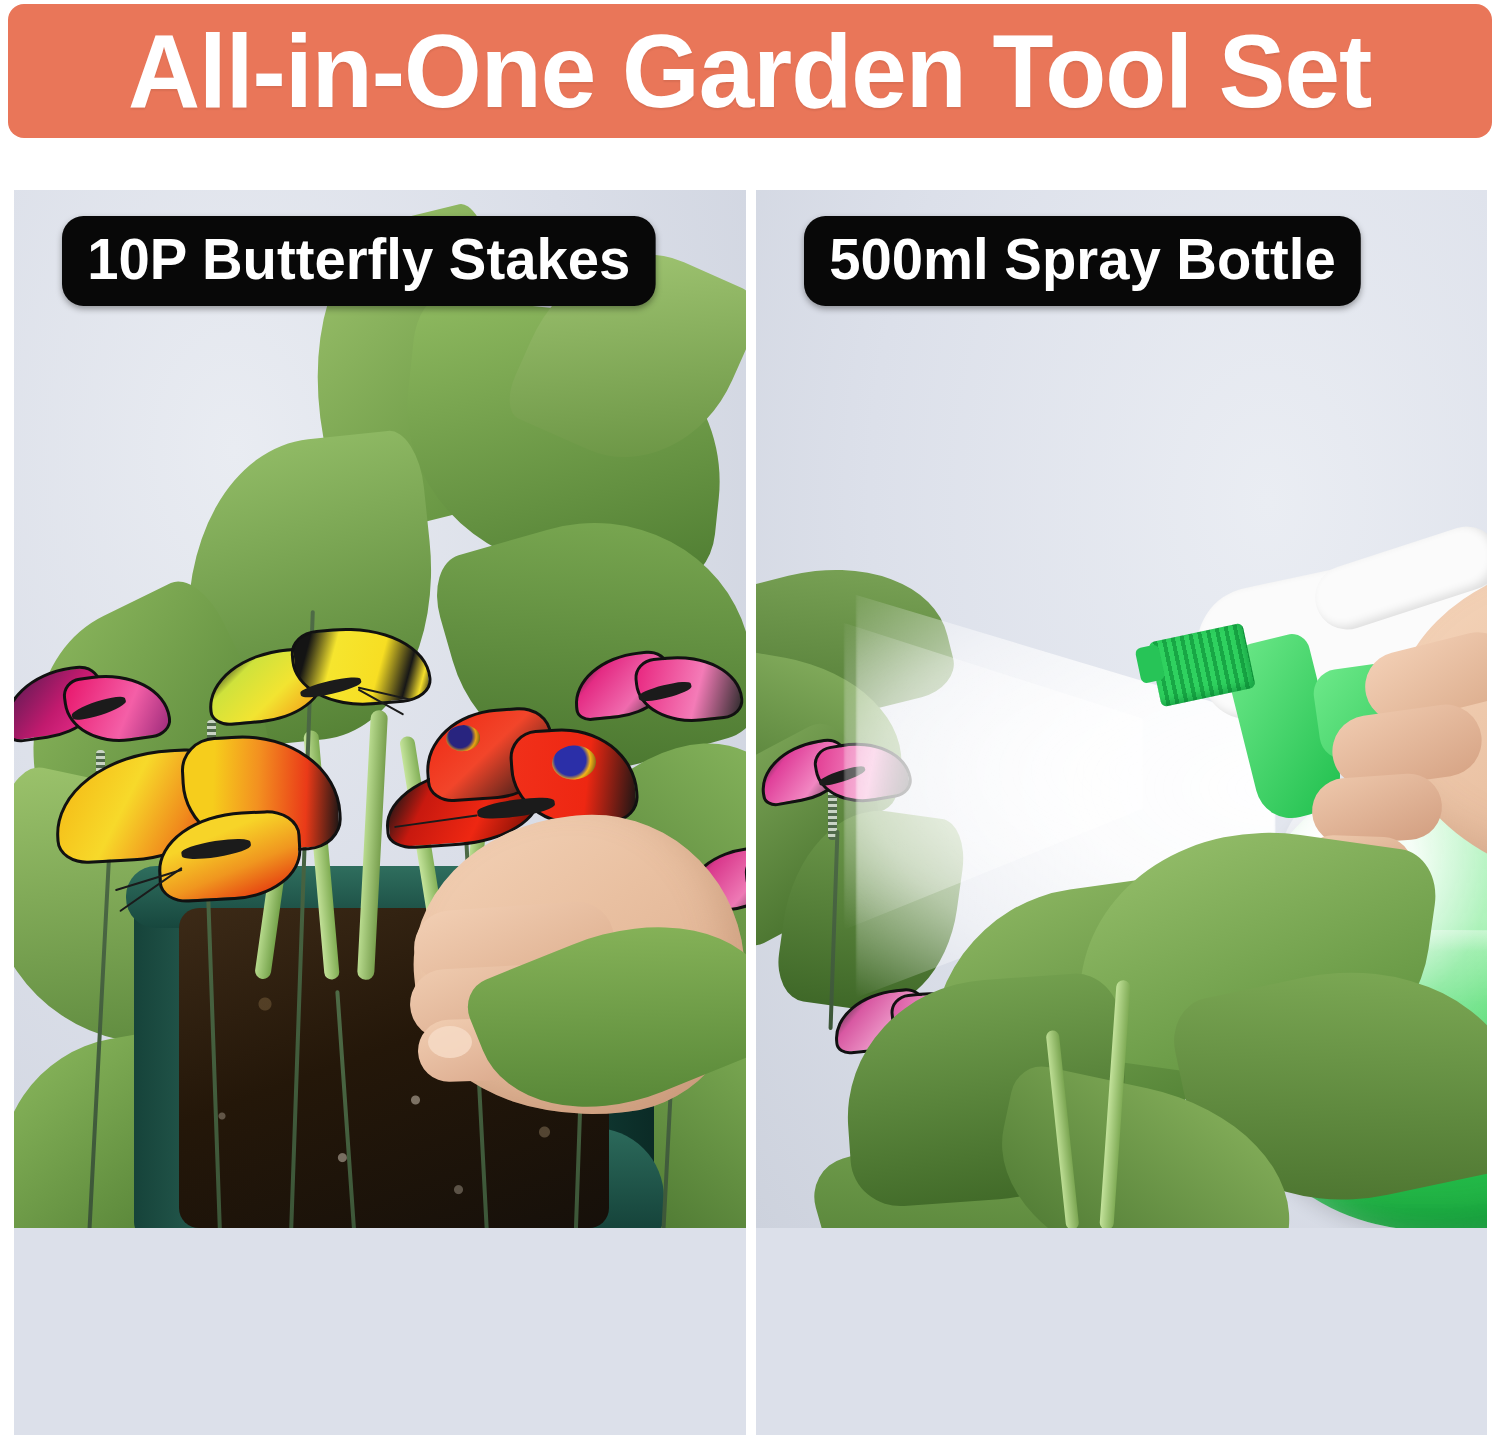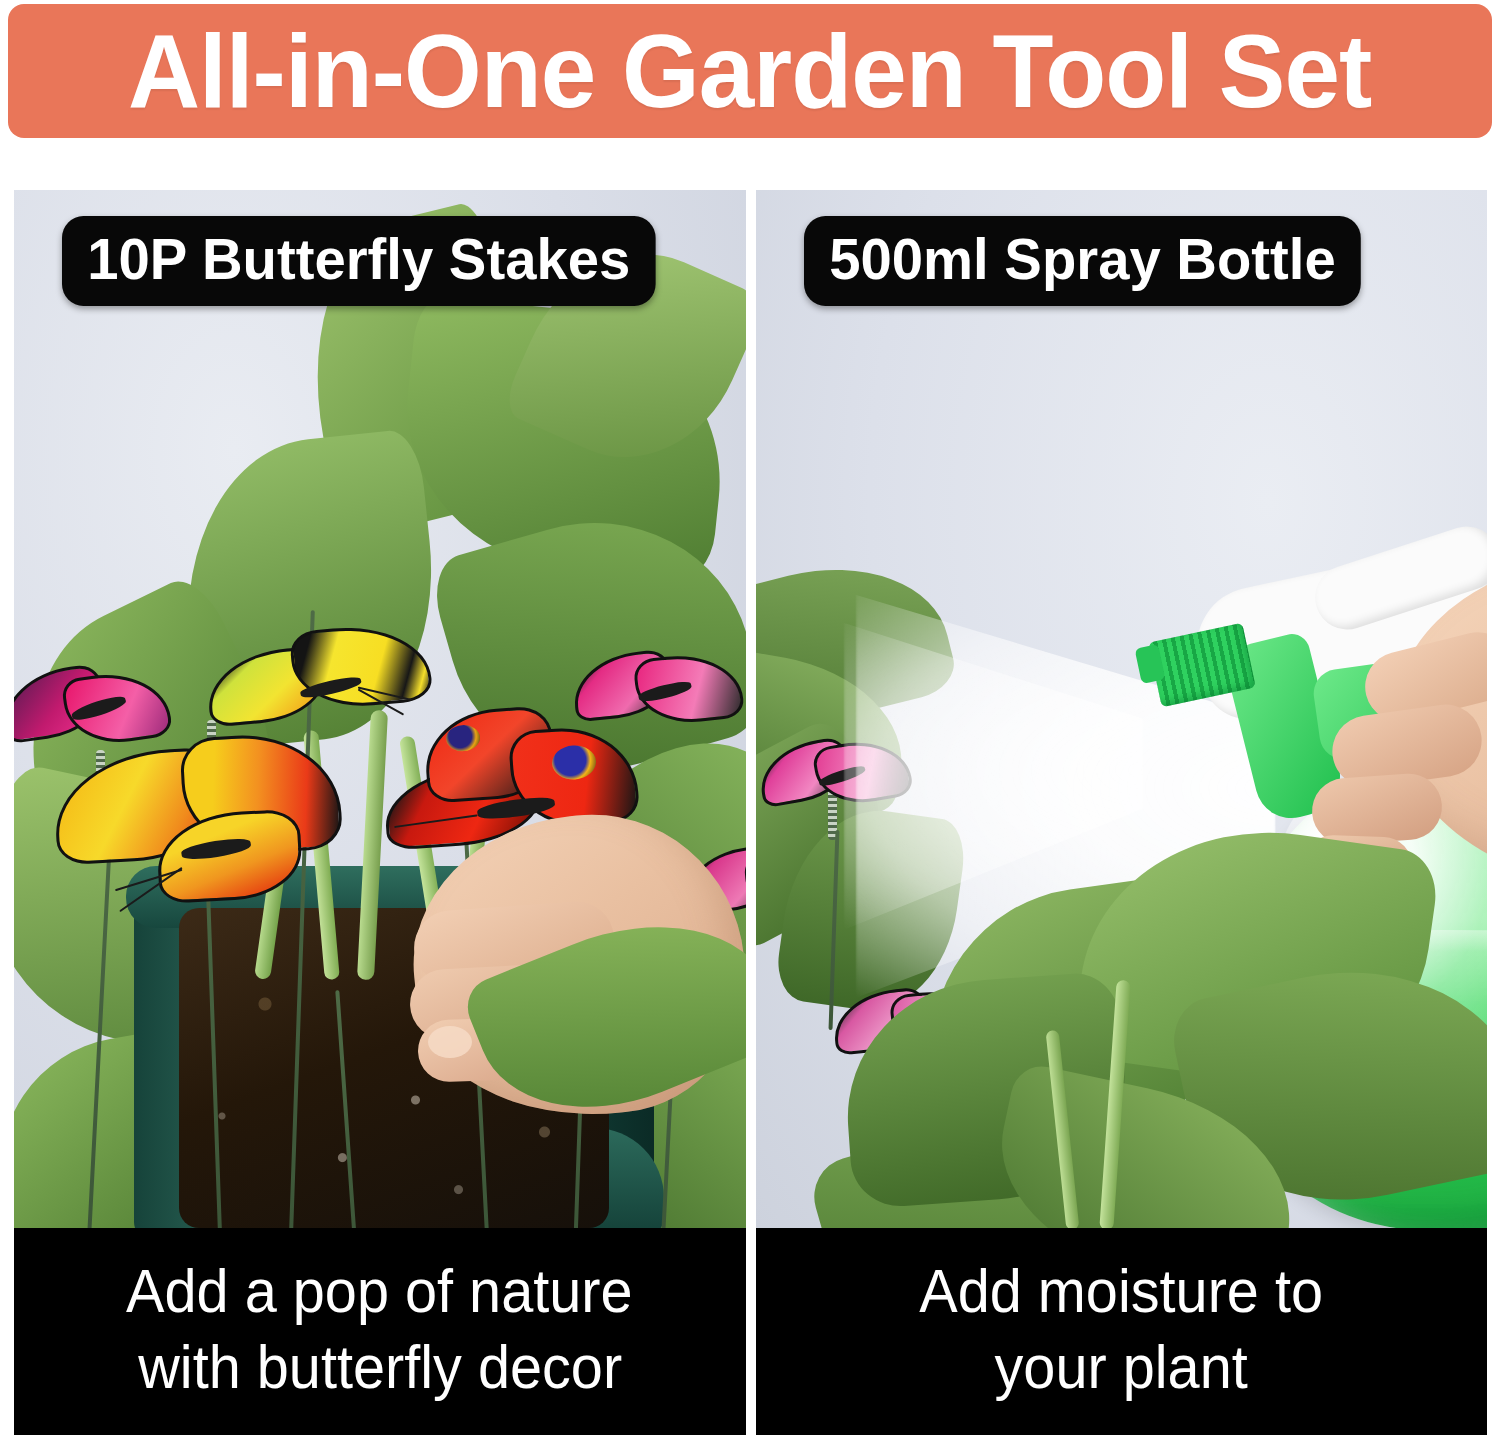--- a/index.html
+++ b/index.html
@@ -246,24 +246,20 @@
       <div class="finger" style="left:400px;top:716px;width:200px;height:74px;border-radius:40px;background:linear-gradient(160deg,#F2CFB4,#DDAE8E);transform:rotate(-4deg);"></div>
       <div class="finger" style="left:396px;top:776px;width:190px;height:70px;border-radius:40px;background:linear-gradient(160deg,#EFCBAF,#D7A587);transform:rotate(-3deg);"></div>
       <div class="finger" style="left:404px;top:828px;width:166px;height:62px;border-radius:40px;background:linear-gradient(160deg,#F1CEB2,#D6A184);transform:rotate(-2deg);"></div>
       <div style="position:absolute;left:414px;top:836px;width:44px;height:32px;border-radius:50%;background:#F6DBC6;opacity:.85;"></div>
 
       <div class="leaf" style="left:466px;top:740px;width:290px;height:170px;background:linear-gradient(200deg,#8FBB5F,#4F7F31);border-radius:10% 58% 14% 52%/18% 66% 20% 62%;transform:rotate(-22deg);"></div>
 
       <div class="pill">10P Butterfly Stakes</div>
     </div>
 
-    <div class="caption">
-      <div class="caption-line">Add a pop of nature</div>
-      <div class="caption-line">with butterfly decor</div>
-    </div>
   </div>
 
   <div class="panel">
 
     <div class="photo" id="rightPhoto">
       <div class="bg-grad" style="position:absolute;inset:0;background:radial-gradient(ellipse at 70% 30%,#EAEDF3 0%,#DCE0EA 55%,#CDD2DD 100%);"></div>
 
       <div class="leaf" style="left:-60px;top:380px;width:250px;height:150px;background:linear-gradient(200deg,#7FA85A,#4B7430);border-radius:12% 56% 16% 52%/20% 64% 20% 60%;transform:rotate(-14deg);"></div>
       <div class="leaf" style="left:-80px;top:470px;width:230px;height:140px;background:linear-gradient(190deg,#85AE5E,#4F7A33);border-radius:10% 58% 14% 54%/18% 66% 18% 62%;transform:rotate(10deg);"></div>
       <div class="leaf" style="left:-70px;top:560px;width:200px;height:170px;background:linear-gradient(170deg,#7CA557,#46702C);border-radius:54% 14% 50% 16%/64% 22% 58% 20%;transform:rotate(-28deg);"></div>
@@ -320,19 +316,15 @@
       <div class="leaf" style="left:330px;top:640px;width:340px;height:250px;background:linear-gradient(150deg,#9CC470,#568A36);border-radius:58% 12% 52% 14%/68% 20% 62% 18%;transform:rotate(8deg);"></div>
       <div class="leaf" style="left:430px;top:780px;width:330px;height:230px;background:linear-gradient(195deg,#82AF59,#476F2C);border-radius:12% 58% 14% 54%/20% 66% 20% 62%;transform:rotate(-12deg);"></div>
       <div class="leaf" style="left:90px;top:790px;width:280px;height:220px;background:linear-gradient(175deg,#76A351,#3F6827);border-radius:52% 16% 48% 18%/62% 24% 56% 22%;transform:rotate(-4deg);"></div>
       <div class="leaf" style="left:240px;top:900px;width:300px;height:180px;background:linear-gradient(205deg,#8AB45E,#4A7530);border-radius:10% 56% 14% 54%/18% 64% 18% 62%;transform:rotate(12deg);"></div>
       <div class="stem" style="left:352px;top:790px;width:14px;height:250px;background:linear-gradient(to right,#C4E39C,#7FAB55);transform:rotate(4deg);"></div>
       <div class="stem" style="left:300px;top:840px;width:13px;height:200px;background:linear-gradient(to right,#BEDE95,#7AA551);transform:rotate(-6deg);"></div>
 
       <div class="pill">500ml Spray Bottle</div>
     </div>
 
-    <div class="caption">
-      <div class="caption-line">Add moisture to</div>
-      <div class="caption-line">your plant</div>
-    </div>
   </div>
 
 </div>
 
 </body></html>

